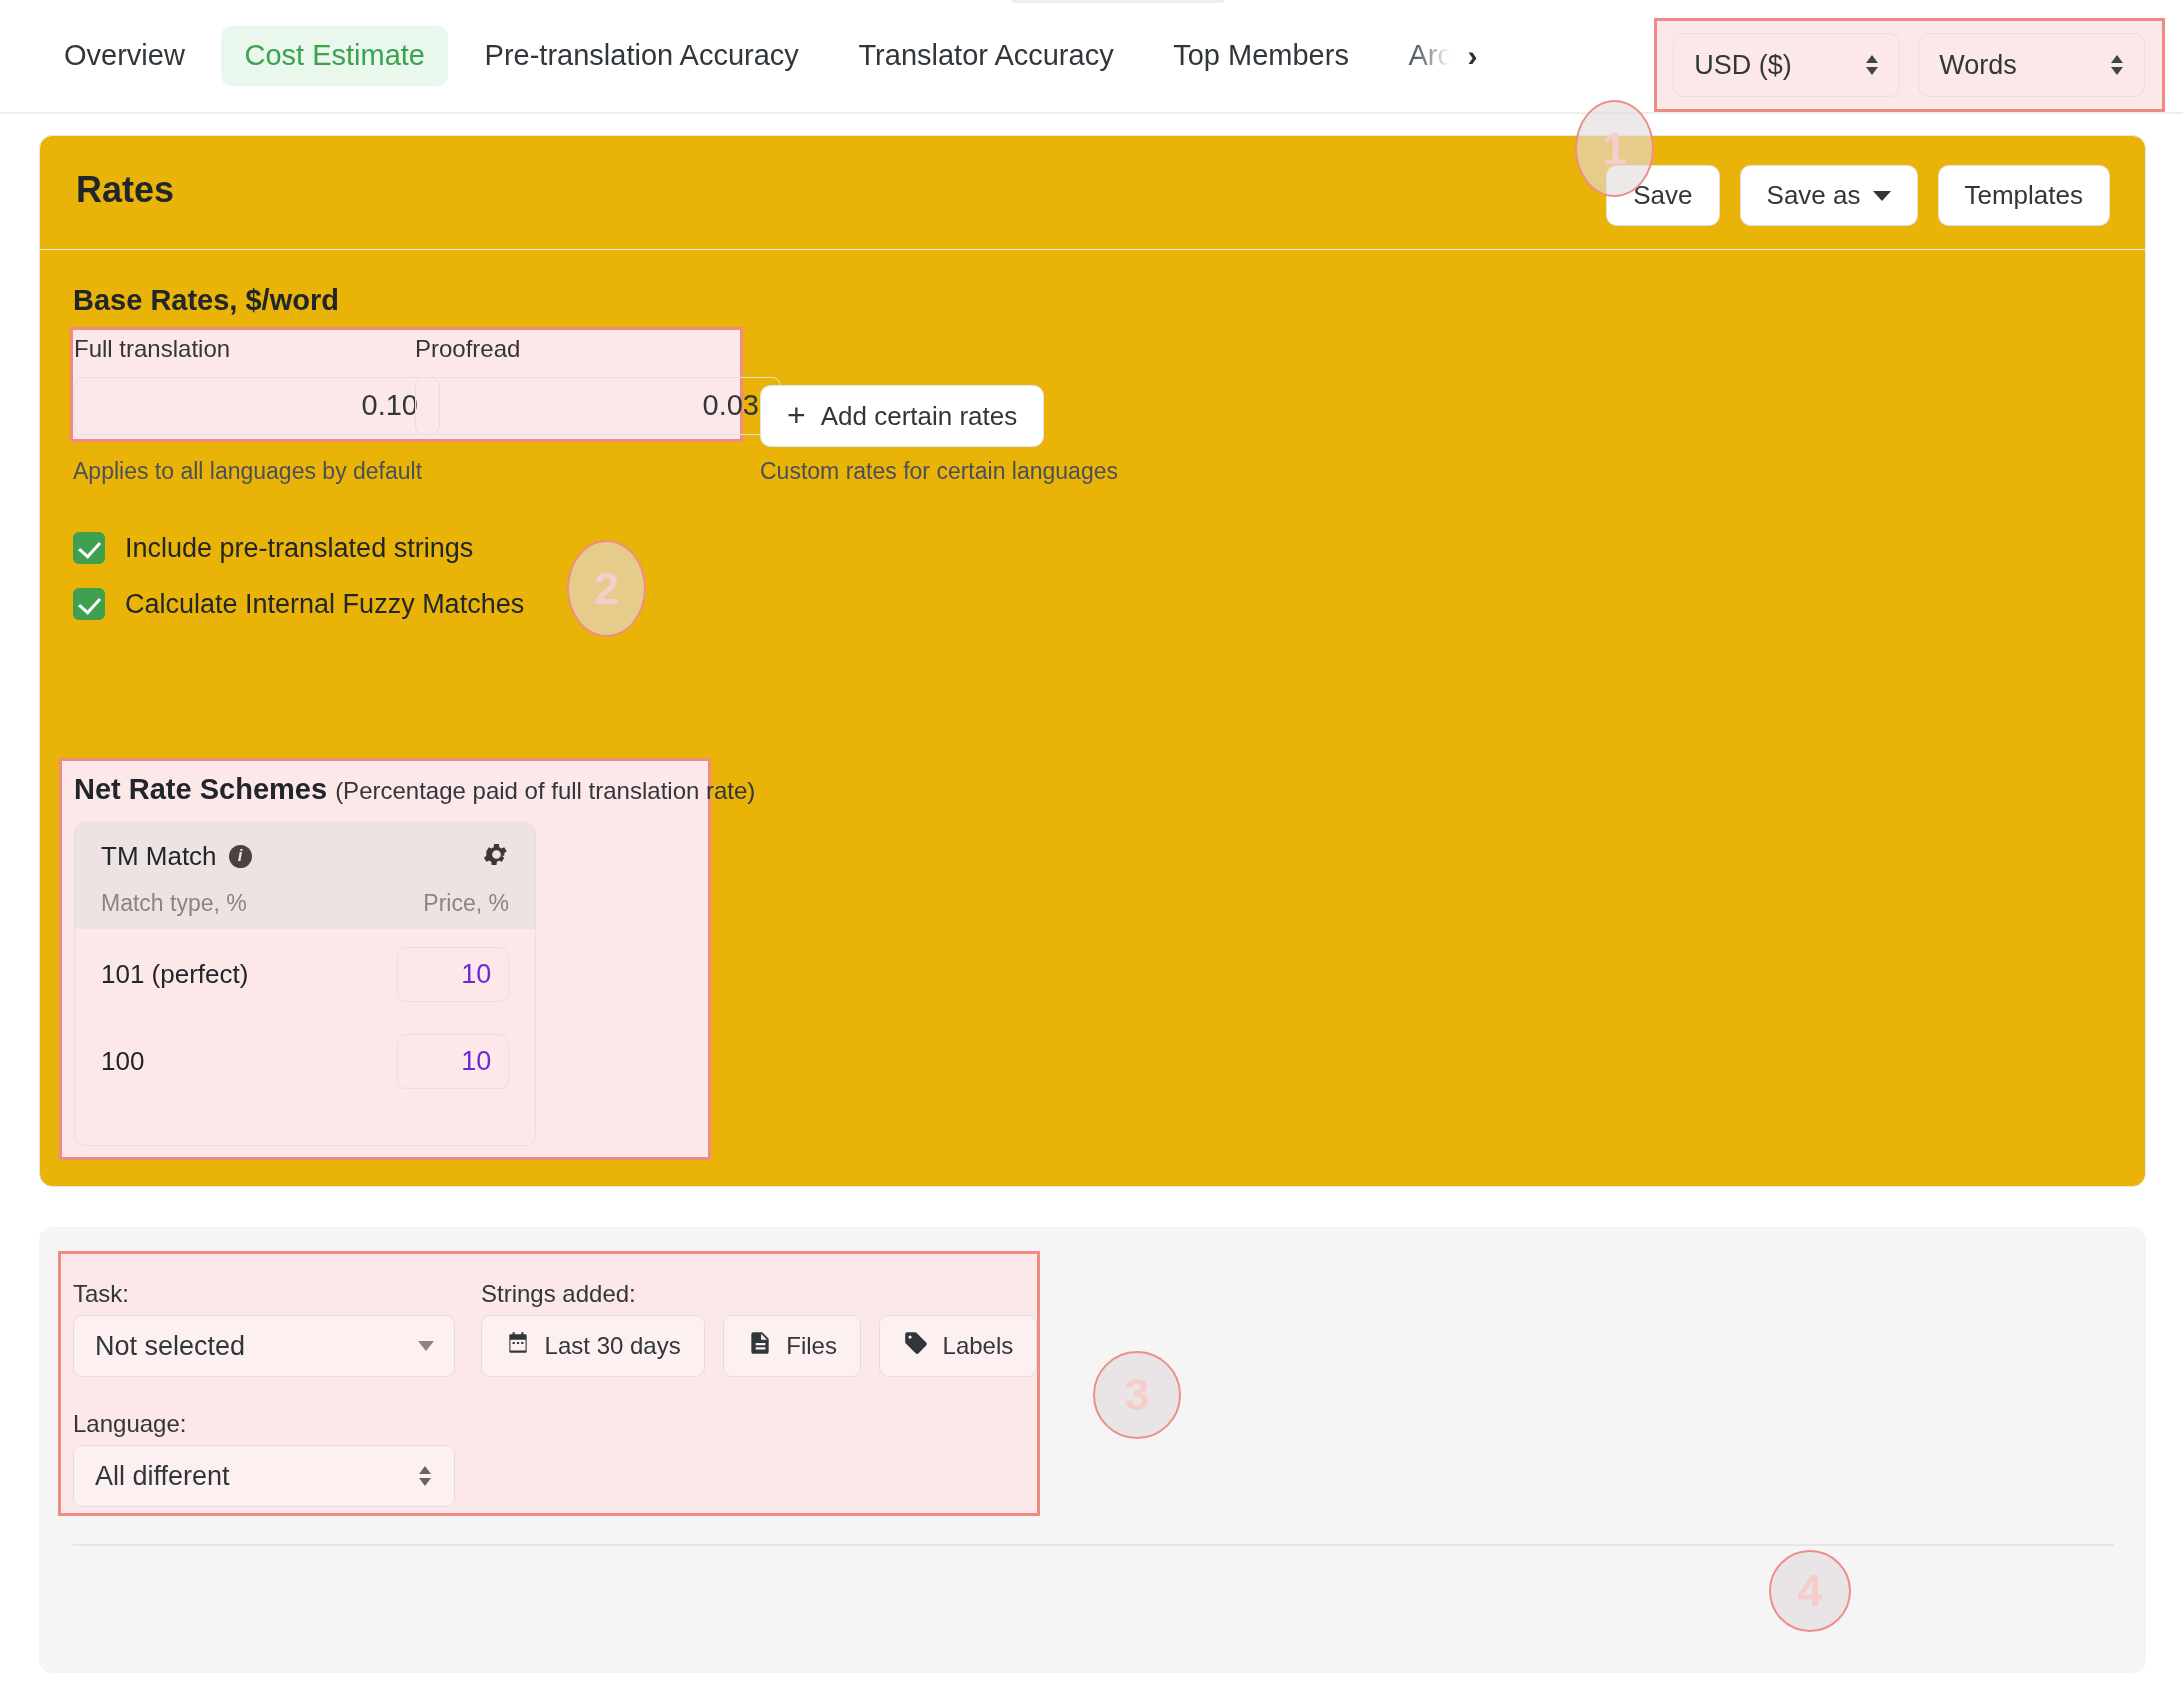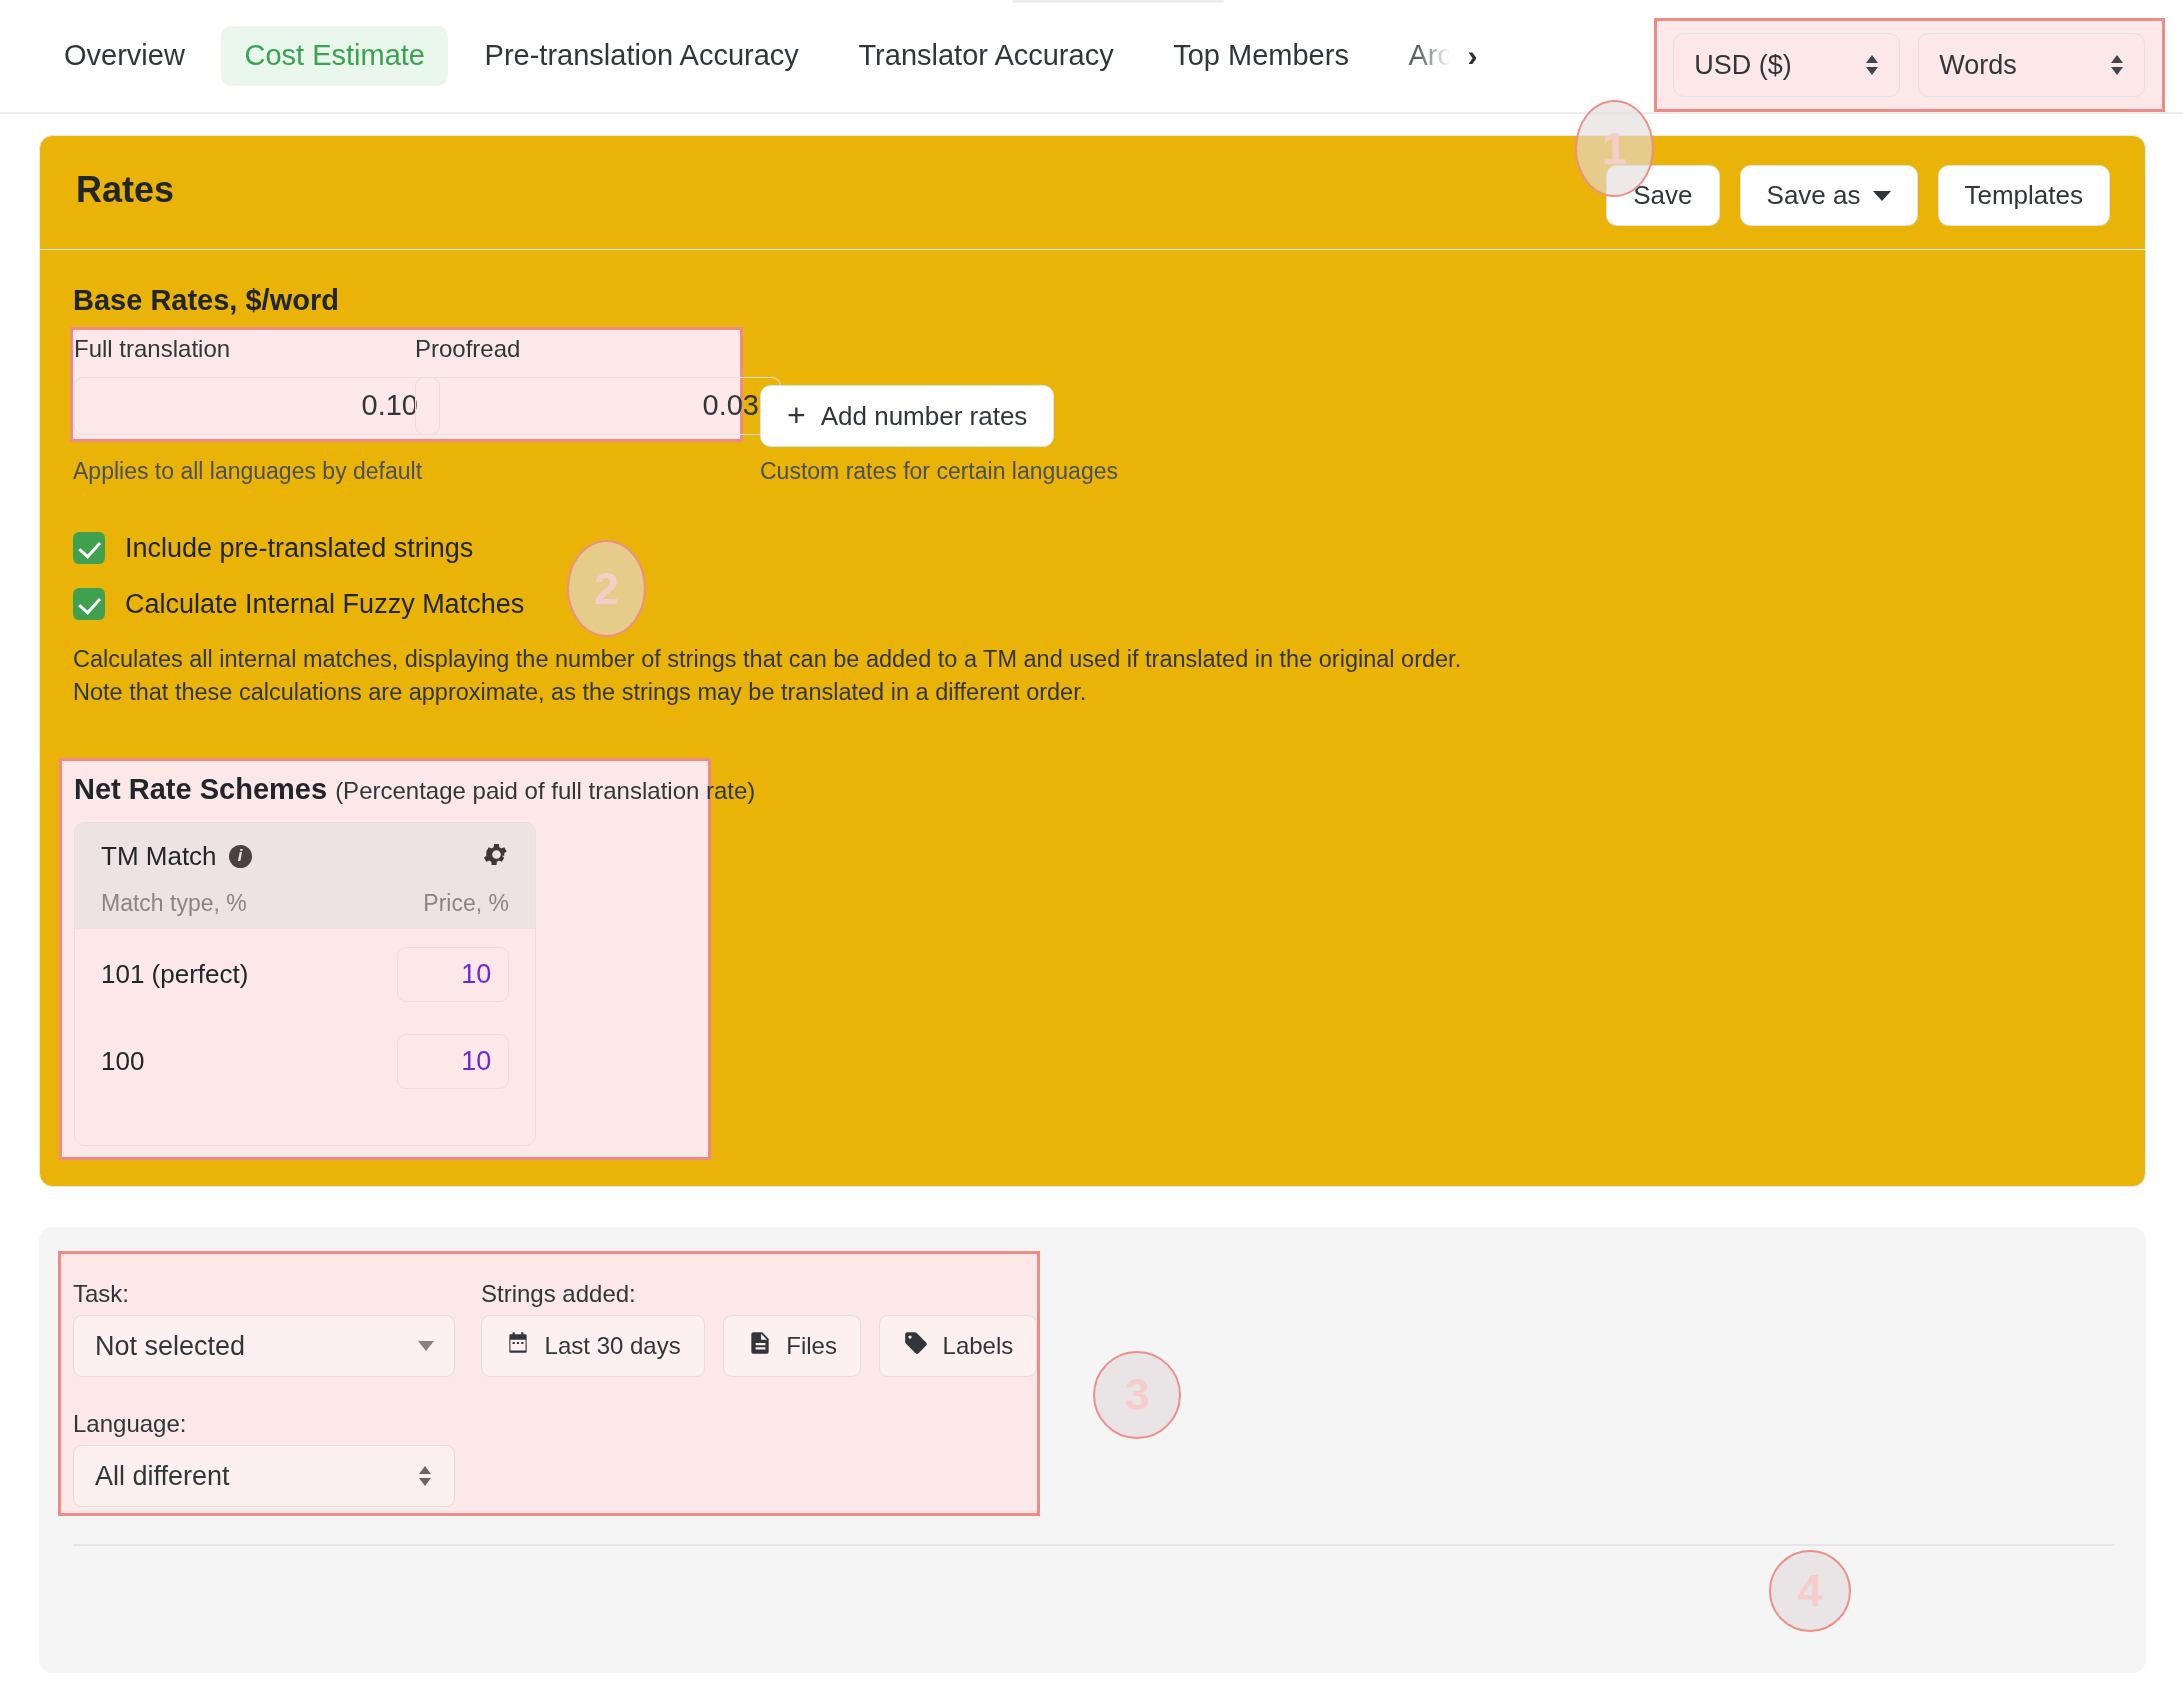--- a/index.html
+++ b/index.html
@@ -546,36 +546,35 @@
     <div class="rate-label">Full translation</div>
     <div class="rate-input">0.10</div>
   </div>
   <div class="rate-col c2">
     <div class="rate-label">Proofread</div>
     <div class="rate-input">0.03</div>
   </div>
 
   <div class="btn-addrates">
     <span class="plus-ico">+</span>
-    <span>Add number rates</span>
+    <span>Add certain rates</span>
   </div>
 
   <div class="hint h1">Applies to all languages by default</div>
   <div class="hint h2">Custom rates for certain languages</div>
 
   <div class="chk-row r1">
     <span class="chkbox"></span>
     <span class="chk-label">Include pre-translated strings</span>
   </div>
   <div class="chk-row r2">
     <span class="chkbox"></span>
     <span class="chk-label">Calculate Internal Fuzzy Matches</span>
   </div>
 
-  <div class="para">Calculates all internal matches, displaying the number of strings that can be added to a TM and used if translated in the original order. Note that these calculations are approximate, as the strings may be translated in a different order.</div>
 
   <div class="hl hl-netrate"></div>
 
   <div class="nrs-title">
     <b>Net Rate Schemes</b>
     <span>(Percentage paid of full translation rate)</span>
   </div>
 
   <div class="tm-card">
     <div class="tm-head">

